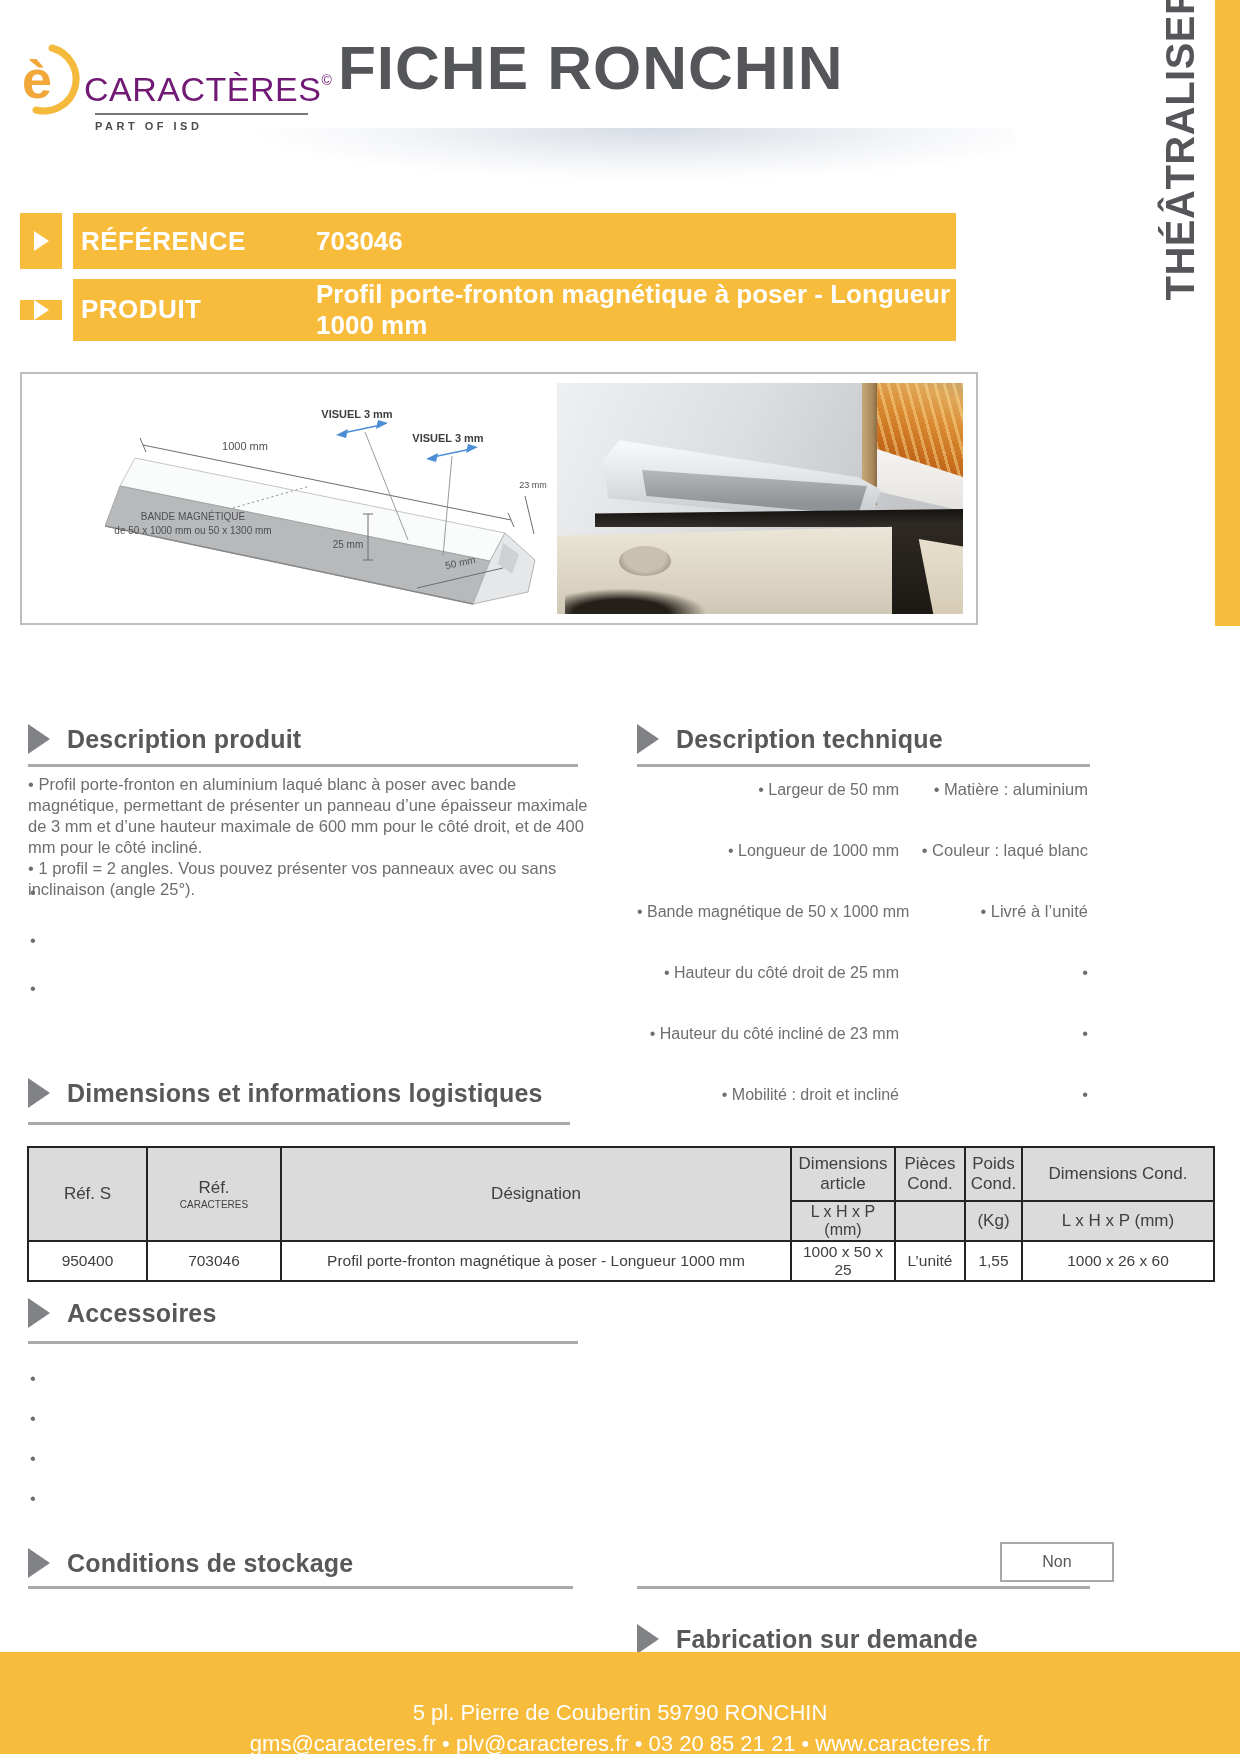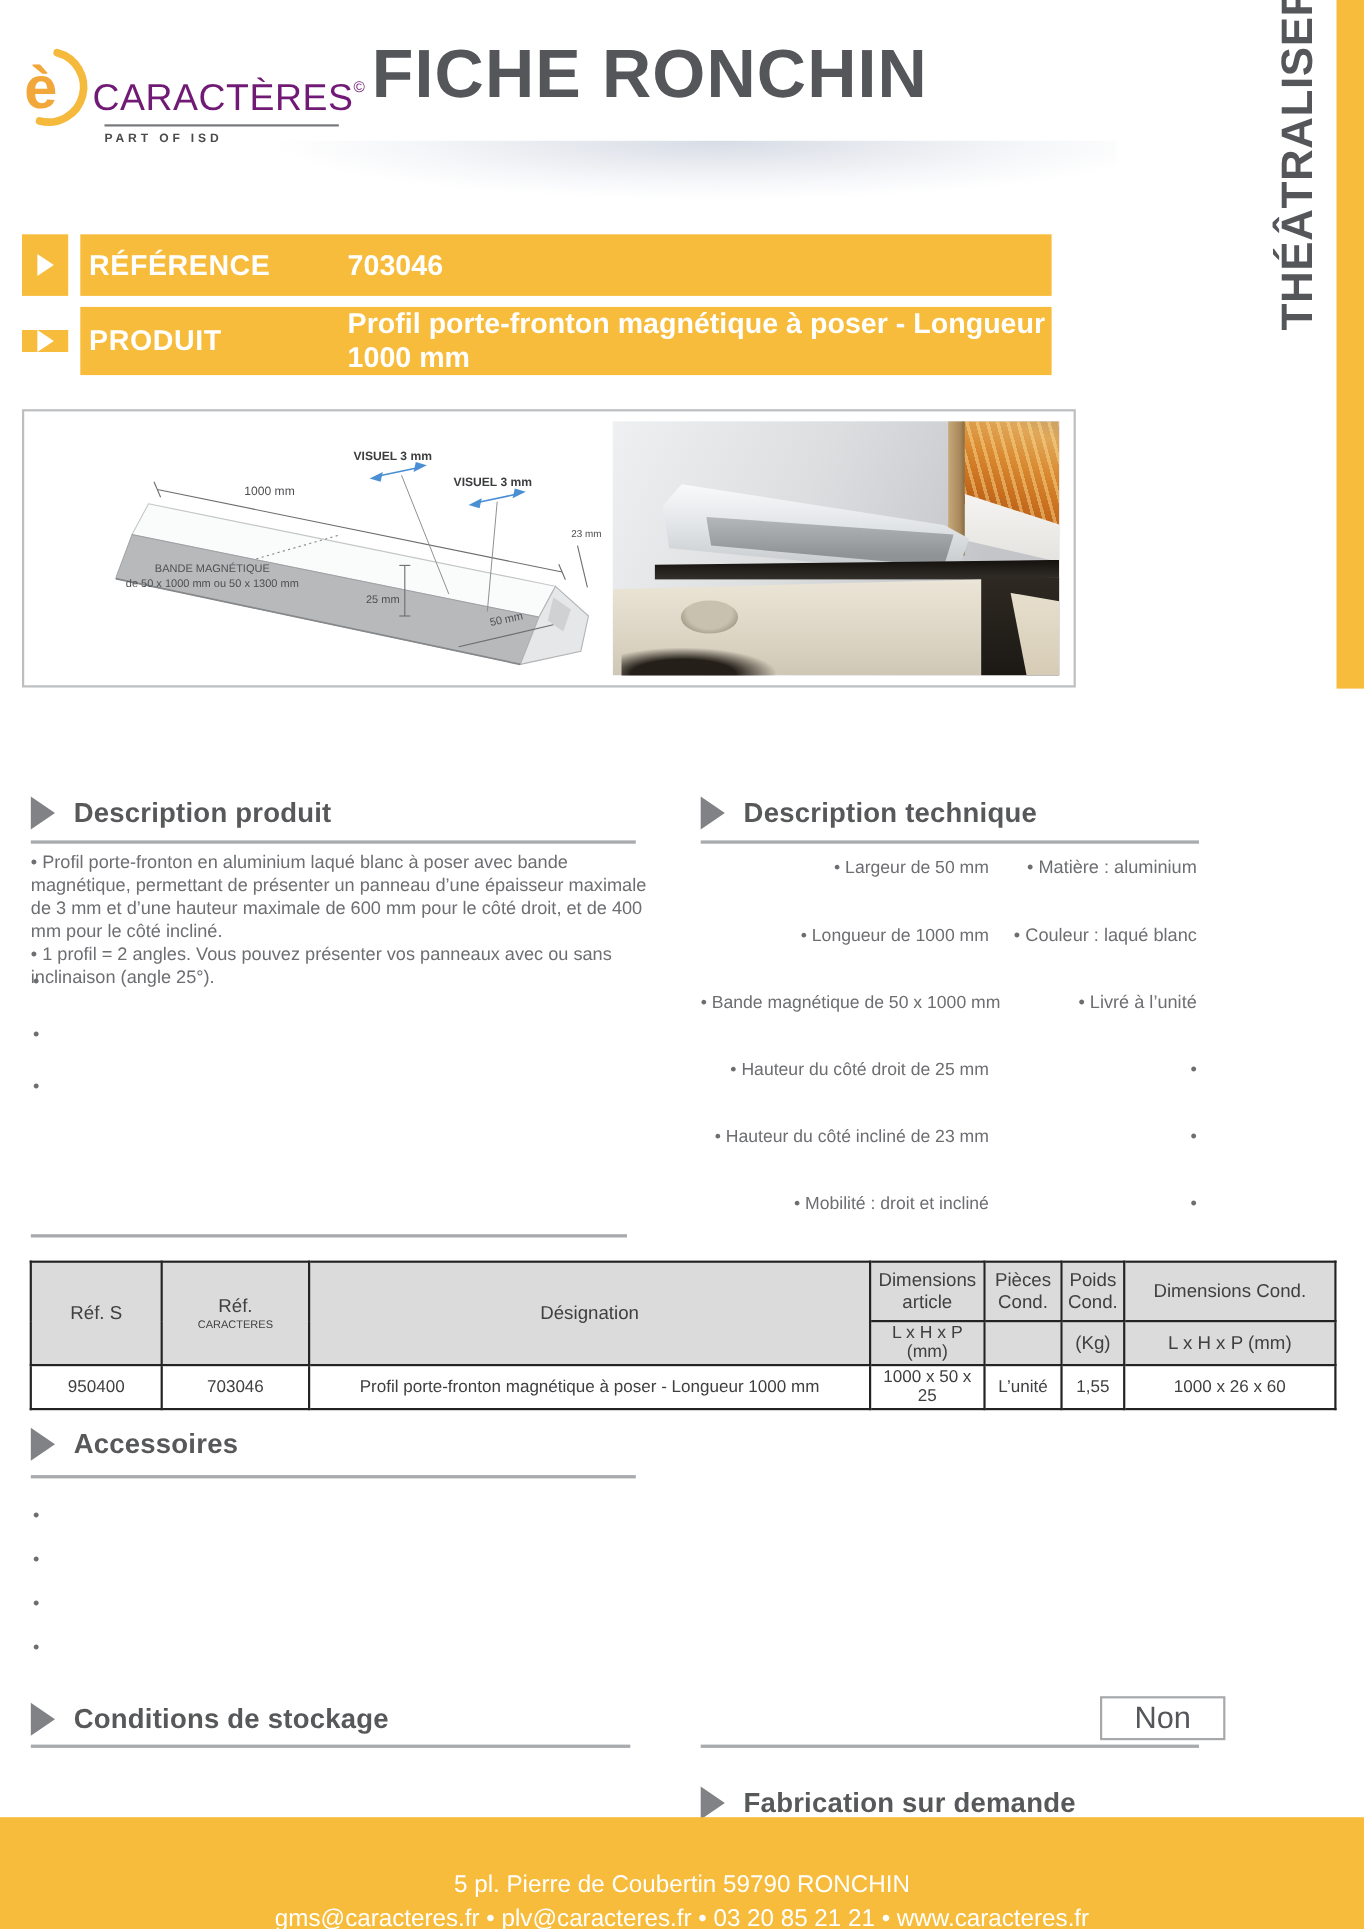--- a/index.html
+++ b/index.html
@@ -82,21 +82,21 @@
       font-size:17px;color:#404042;text-align:center;}
   table.log td,table.log th{border:2px solid #232323;font-weight:normal;padding:1px 2px;overflow:hidden;}
   table.log .hd{background:#DBDBDB;}
   table.log tr.h1 td,table.log tr.h1 th{height:50px;}
   table.log tr.h2 td{height:27px;}
   table.log tr.dr td{height:25px;background:#fff;font-size:15.5px;}
   .small-caps{display:block;font-size:10px;margin-top:1px;text-align:center;}
 
   
   .non-box{position:absolute;left:1000px;top:1542px;width:110px;height:36px;border:2px solid #A6A8AB;
-      background:#fff;display:flex;align-items:center;justify-content:center;font-size:28px;color:#55565A;}
+      background:#fff;display:flex;align-items:center;justify-content:center;font-size:16px;color:#55565A;}
 
   
   .footer{position:absolute;left:0;top:1652px;width:1240px;height:102px;background:#F7BC3B;color:#fff;text-align:center;}
   .footer .l1{margin-top:48px;font-size:22px;}
   .footer .l2{margin-top:5px;font-size:22px;}
 
   svg text{font-family:"Liberation Sans",sans-serif;}
 </style>
 </head>
 <body>
@@ -221,20 +221,24 @@
   </div>
   <div class="body-text dt-right">
     <div class="blt">Matière : aluminium</div>
     <div class="blt">Couleur : laqué blanc</div>
     <div class="blt">Livré à l’unité</div>
     <div class="blt"></div>
     <div class="blt"></div>
     <div class="blt"></div>
   </div>
 
+  <div class="sec" style="left:28px;top:1078px;">
+    <div class="tri"></div>
+    <h2>Dimensions et informations logistiques</h2>
+  </div>
   <div class="rule" style="left:28px;top:1122px;width:542px;"></div>
 
   <table class="log">
     <colgroup>
       <col style="width:119px">
         <col style="width:134px">
         <col style="width:510px">
       <col style="width:104px">
         <col style="width:70px">
         <col style="width:57px">

